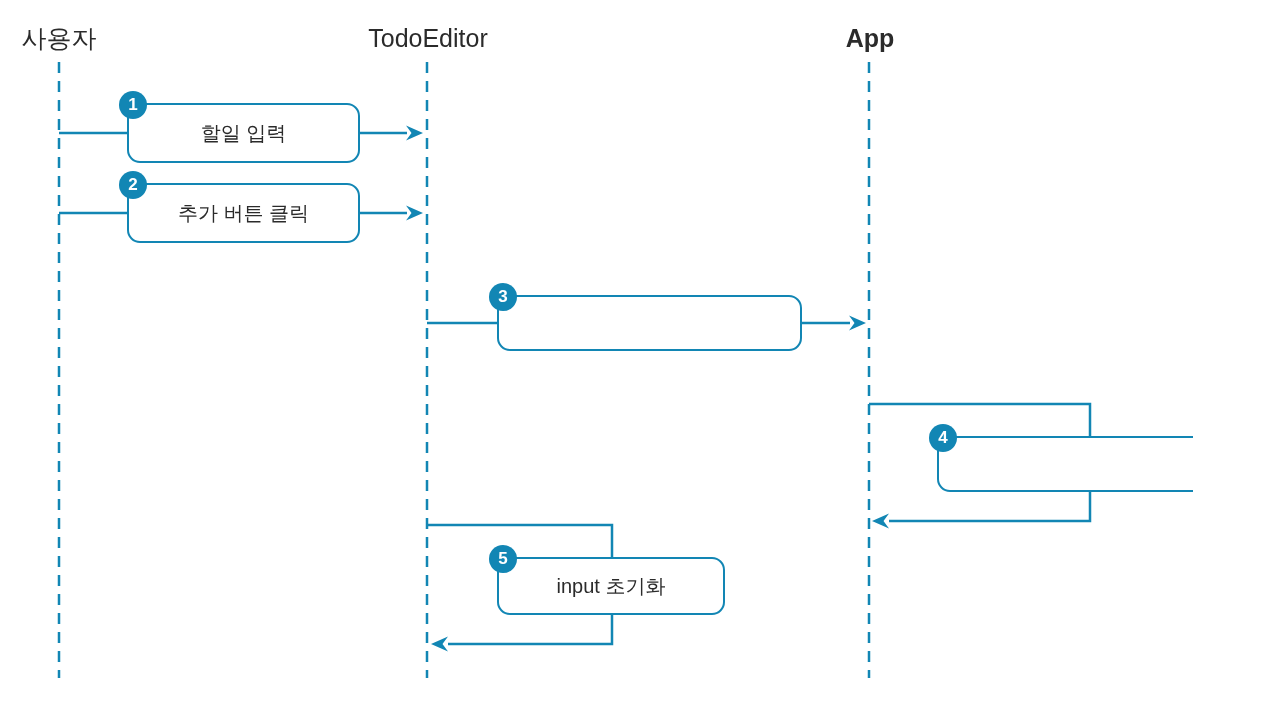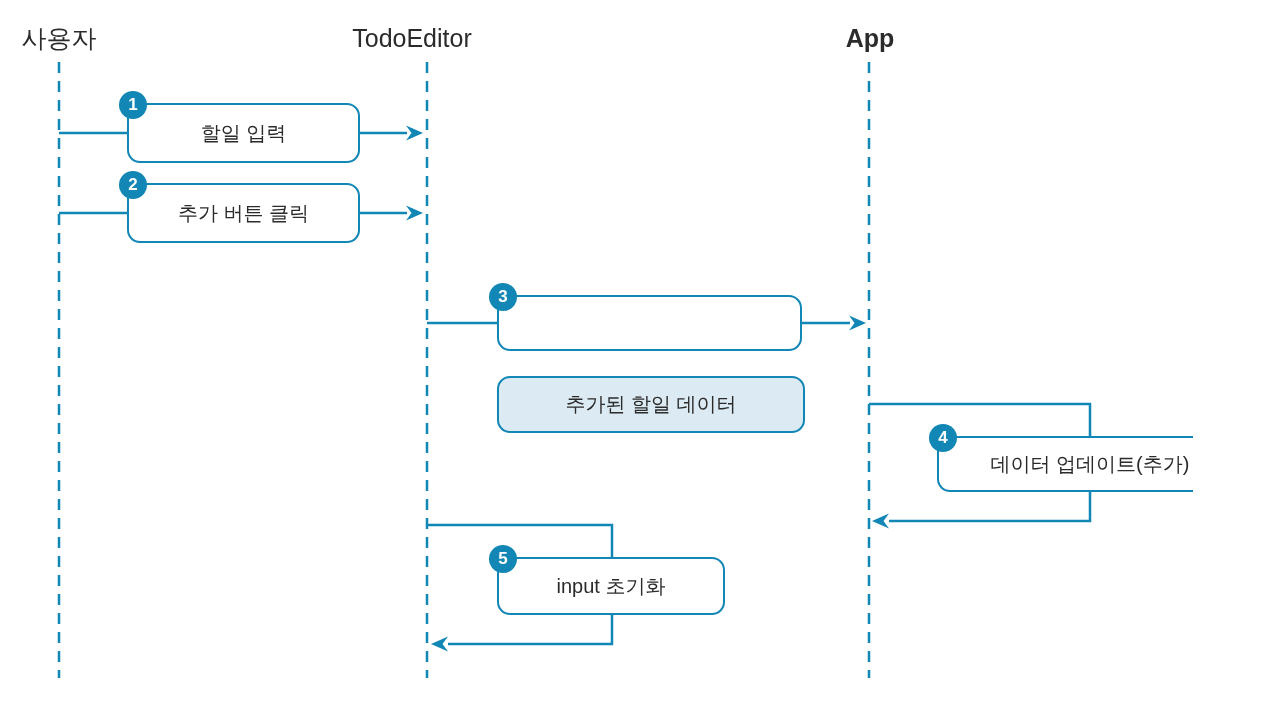--- a/index.html
+++ b/index.html
@@ -68,44 +68,40 @@
     <path class="arrow" d="M866,323 l-17,-7.5 l5.5,7.5 l-5.5,7.5 Z"></path>
 
     <path class="msg" d="M869,404 H1090 V521 H889"></path>
     <path class="arrow" d="M872,521 l17,-7.5 l-5.5,7.5 l5.5,7.5 Z"></path>
 
     <path class="msg" d="M427,525 H612 V644 H448"></path>
     <path class="arrow" d="M431,644 l17,-7.5 l-5.5,7.5 l5.5,7.5 Z"></path>
   </svg>
 
   <div class="actor" style="left:59px;">사용자</div>
-  <div class="actor" style="left:412px;">TodoEditor</div>
+  <div class="actor" style="left:428px;">TodoEditor</div>
   <div class="actor" style="left:870px;font-weight:bold;">App</div>
 
   <div class="box" style="left:127px;top:103px;width:233px;height:60px;">
     <span class="badge">1</span>
     <span>할일 입력</span>
   </div>
 
   <div class="box" style="left:127px;top:183px;width:233px;height:60px;">
     <span class="badge">2</span>
     <span>추가 버튼 클릭</span>
   </div>
 
   <div class="box" style="left:497px;top:295px;width:305px;height:56px;">
     <span class="badge">3</span>
   </div>
 
-  <div class="box note" style="left:497px;top:376px;width:308px;height:57px;">
-    <span>추가된 할일 데이터</span>
-  </div>
 
   <div class="box" style="left:937px;top:436px;width:306px;height:56px;">
     <span class="badge">4</span>
-    <span>데이터 업데이트(추가)</span>
   </div>
 
   <div class="box" style="left:497px;top:557px;width:228px;height:58px;">
     <span class="badge">5</span>
     <span>input 초기화</span>
   </div>
 
 </div>
 
 </body></html>

